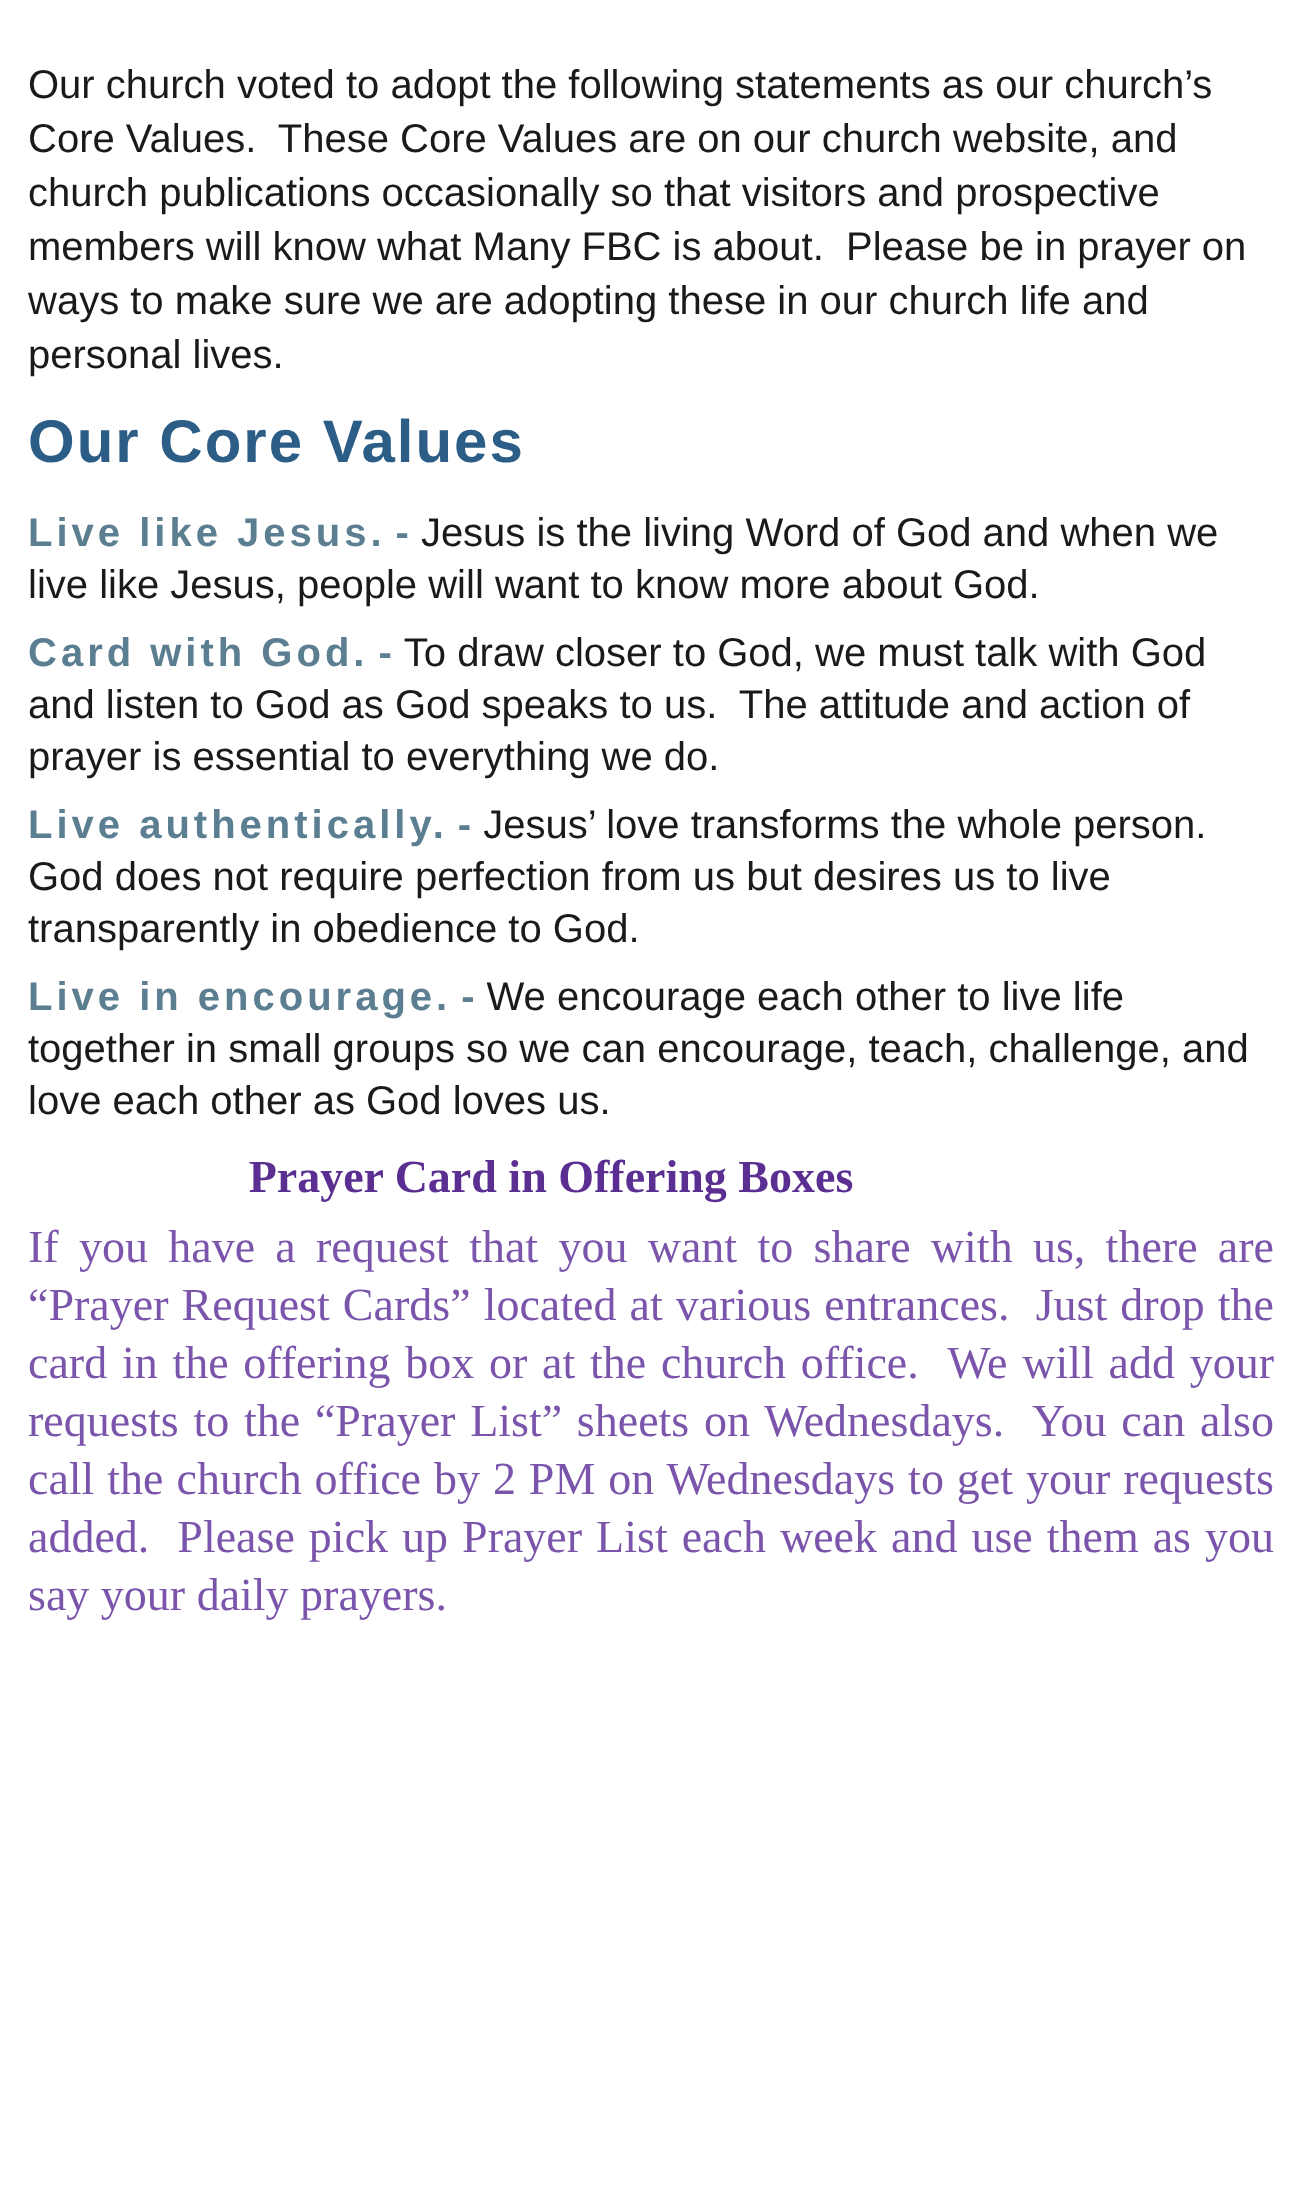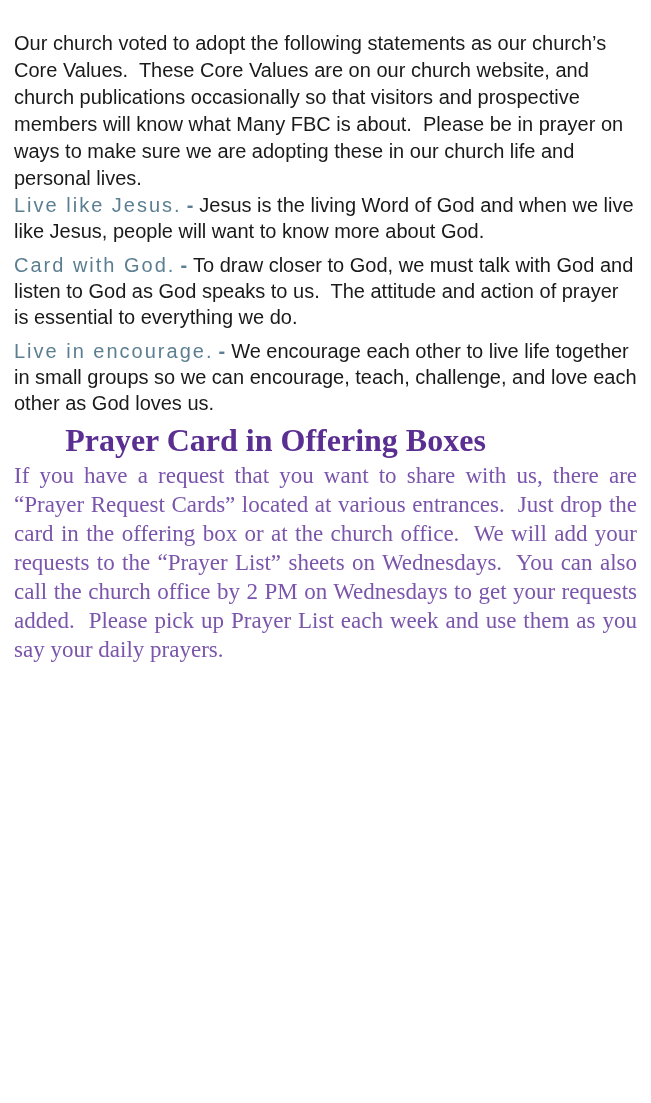--- a/index.html
+++ b/index.html
@@ -52,54 +52,56 @@
   }
 
   
   h1.core-title {
     clear: none; margin: 12px 0 14px 0;
     font-size: 30px; line-height: 36px; font-weight: bold;
     letter-spacing: 1px; color: #2b5d87;
   }
   p.section { margin: 0 0 8px 0; font-size: 20px; line-height: 26px; }
   .sec-head {
-    color: #5b7e91; font-weight: normal; letter-spacing: 2px;
+    color: #5b7e91; font-weight: bold; letter-spacing: 2px;
     margin-right: 5px;
   }
   .sec-dash { color: #5b7e91; font-weight: bold; margin-right: 6px; }
   .sec-body { white-space: pre-wrap; }
 
   
   .prayer-title {
     margin: 2px 100px 4px 0; text-align: center;
     font-family: "Liberation Serif", serif;
-    font-size: 32px; line-height: 33px; font-weight: bold;
+    font-size: 23px; line-height: 33px; font-weight: bold;
     color: #5b2e91;
   }
   .prayer-body {
     margin: 4px 0 0 0;
     font-family: "Liberation Serif", serif;
     font-size: 23px; line-height: 29px;
     color: #7a55ab; text-align: justify; white-space: pre-wrap;
   }
 </style>
 </head>
 <body>
 
 <div class="page">
 
 
   <p class="intro">Our church voted to adopt the following statements as our church’s Core Values.  These Core Values are on our church website, and church publications occasionally so that visitors and prospective members will know what Many FBC is about.  Please be in prayer on ways to make sure we are adopting these in our church life and personal lives.</p>
 
+  <h1 class="core-title">Our Core Values</h1>
 
   <p class="section"><span class="sec-head">Live like Jesus.</span><span class="sec-dash">-</span><span class="sec-body">Jesus is the living Word of God and when we live like Jesus, people will want to know more about God.</span></p>
 
 
   <p class="section"><span class="sec-head">Card with God.</span><span class="sec-dash">-</span><span class="sec-body">To draw closer to God, we must talk with God and listen to God as God speaks to us.  The attitude and action of prayer is essential to everything we do.</span></p>
 
+  <p class="section"><span class="sec-head">Live authentically.</span><span class="sec-dash">-</span><span class="sec-body">Jesus’ love transforms the whole person.  God does not require perfection from us but desires us to live transparently in obedience to God.</span></p>
 
   <p class="section"><span class="sec-head">Live in encourage.</span><span class="sec-dash">-</span><span class="sec-body">We encourage each other to live life together in small groups so we can encourage, teach, challenge, and love each other as God loves us.</span></p>
 
 
 
   <h2 class="prayer-title">Prayer Card in Offering Boxes</h2>
 
   <p class="prayer-body">If you have a request that you want to share with us, there are “Prayer Request Cards” located at various entrances.  Just drop the card in the offering box or at the church office.  We will add your requests to the “Prayer List” sheets on Wednesdays.  You can also call the church office by 2 PM on Wednesdays to get your requests added.  Please pick up Prayer List each week and use them as you say your daily prayers.</p>
 
 </div>

